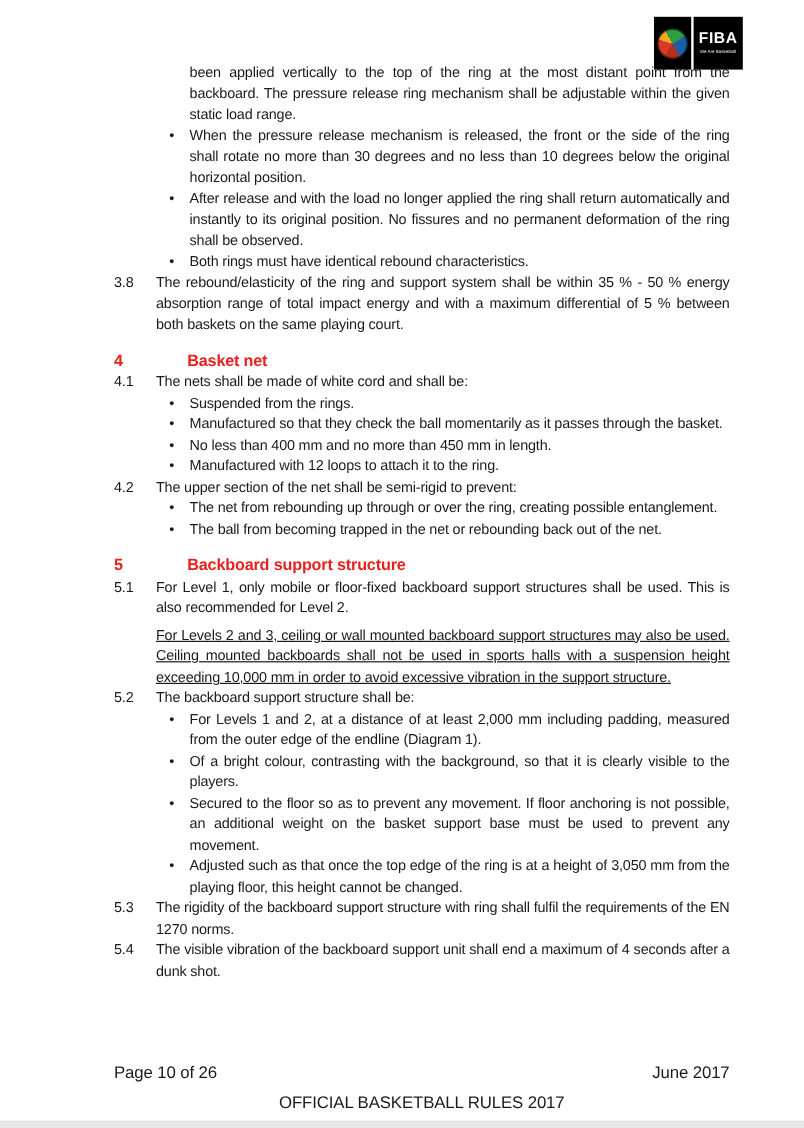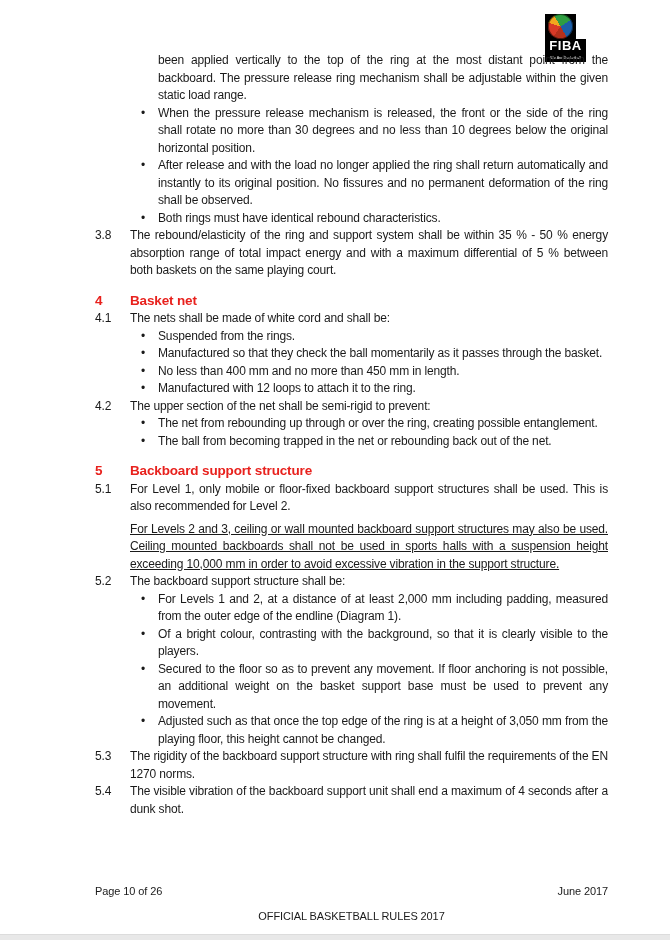--- a/index.html
+++ b/index.html
@@ -3,21 +3,21 @@
 <meta charset="utf-8">
 <style>
   * { margin:0; padding:0; box-sizing:border-box; }
   html,body { background:#ffffff; }
   body { font-family:"Liberation Sans","DejaVu Sans",sans-serif; }
   .page {
     position:relative; width:670px; height:940px; background:#ffffff;
     overflow:hidden; margin:0 auto;
   }
   
-  .logo { position:absolute; top:14px; left:545px; height:32px; display:flex;flex-direction:column; }
+  .logo { position:absolute; top:14px; left:545px; height:32px; display:flex; }
   .logo-ball-tile {
     width:31px; height:44px; background:#000000; margin-right:2px;
     display:flex; align-items:center; justify-content:center;
   }
   .ball {
     width:25px; height:25px; border-radius:50%;
     background:conic-gradient(from 215deg,
       #d93a27 0% 20%, #f2a71e 20% 32%, #2f9e41 32% 56%,
       #1c5fa8 56% 82%, #b5301c 82% 100%);
     box-shadow:inset 0 0 0 1px rgba(0,0,0,.55);
@@ -38,26 +38,26 @@
   }
   .row { display:flex; align-items:baseline; }
   .num { width:35px; flex:none; }
   .body { flex:1 1 auto; text-align:justify; text-align-last:left; }
   .hang { margin-left:28px; }
   .para { margin-top:5px;text-decoration:underline; }
   .bullet { margin-left:28px; position:relative; }
   .dot { position:absolute; left:-17px; top:0; }
   .heading { color:#e8211d; font-weight:bold; font-size:13.5px;
     margin-top:12px; margin-bottom:1px; }
-  .heading .body { text-align:center; }
+  .heading .body { text-align:center;margin-left:26px; }
 
   
   .footer {
     position:absolute; left:95px; right:62px; top:885px;
-    display:flex; font-size:11px; color:#1a1a1a; letter-spacing:-0.1px;
+    display:flex; font-size:14px; color:#1a1a1a; letter-spacing:-0.1px;
   }
   .footer .f-left  { flex:1; text-align:left; }
   .footer .f-center{ flex:2; text-align:center;margin-top:25px; }
   .footer .f-right { flex:1; text-align:right; }
 
   
   .bottom-strip {
     position:absolute; left:0; right:0; bottom:0; height:6px;
     background:#e8e8e8; border-top:1px solid #dcdcdc;
   }

